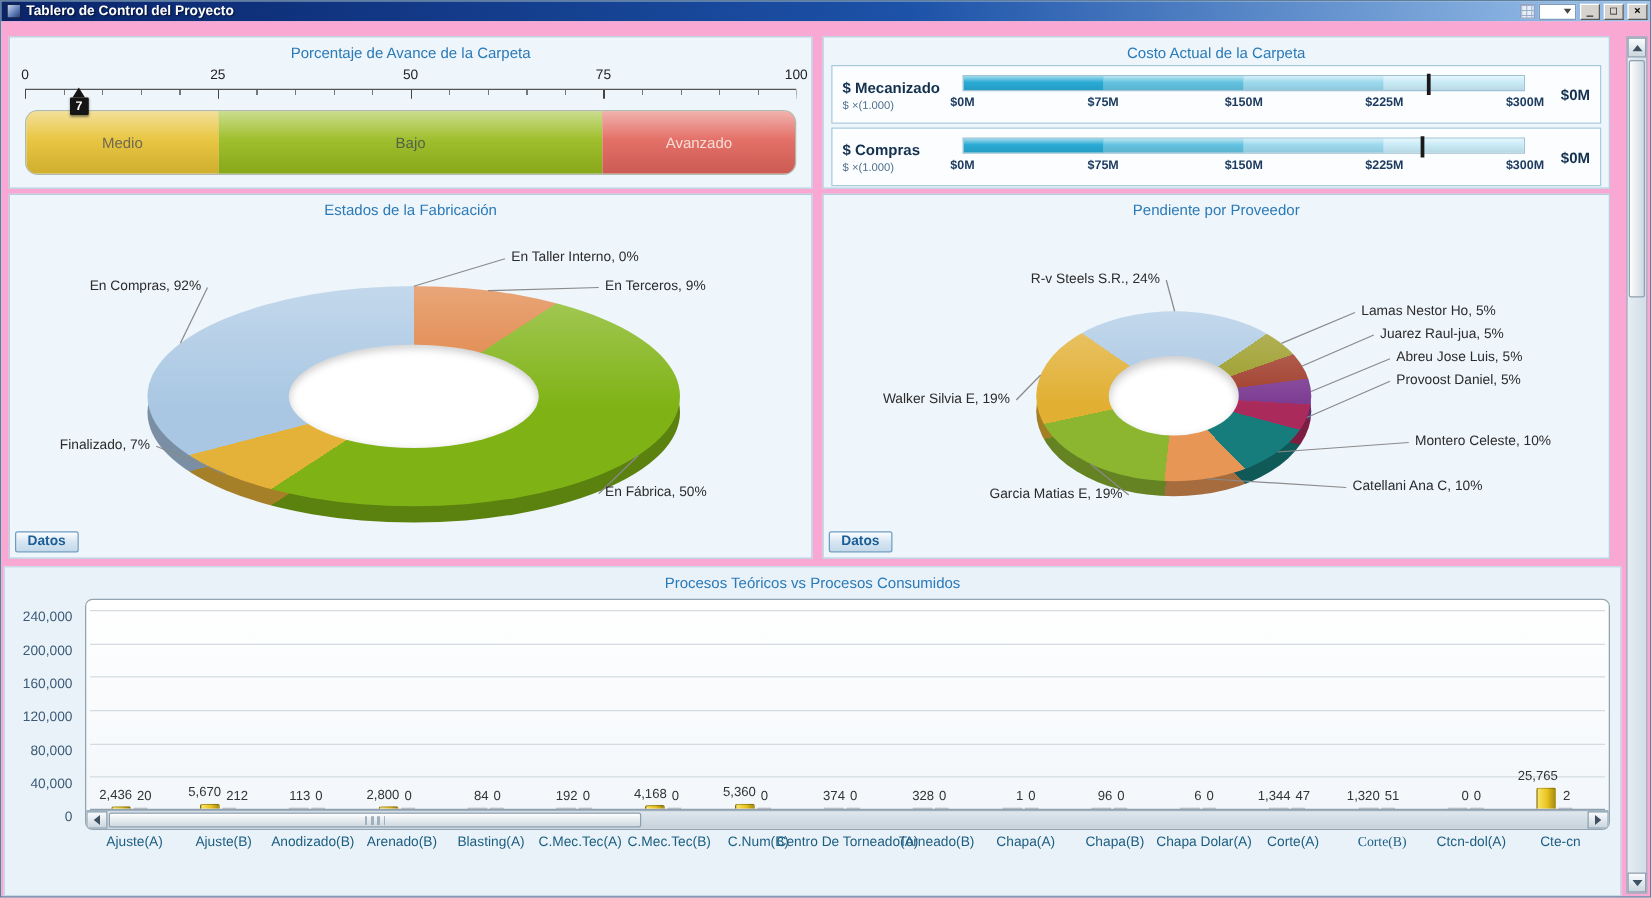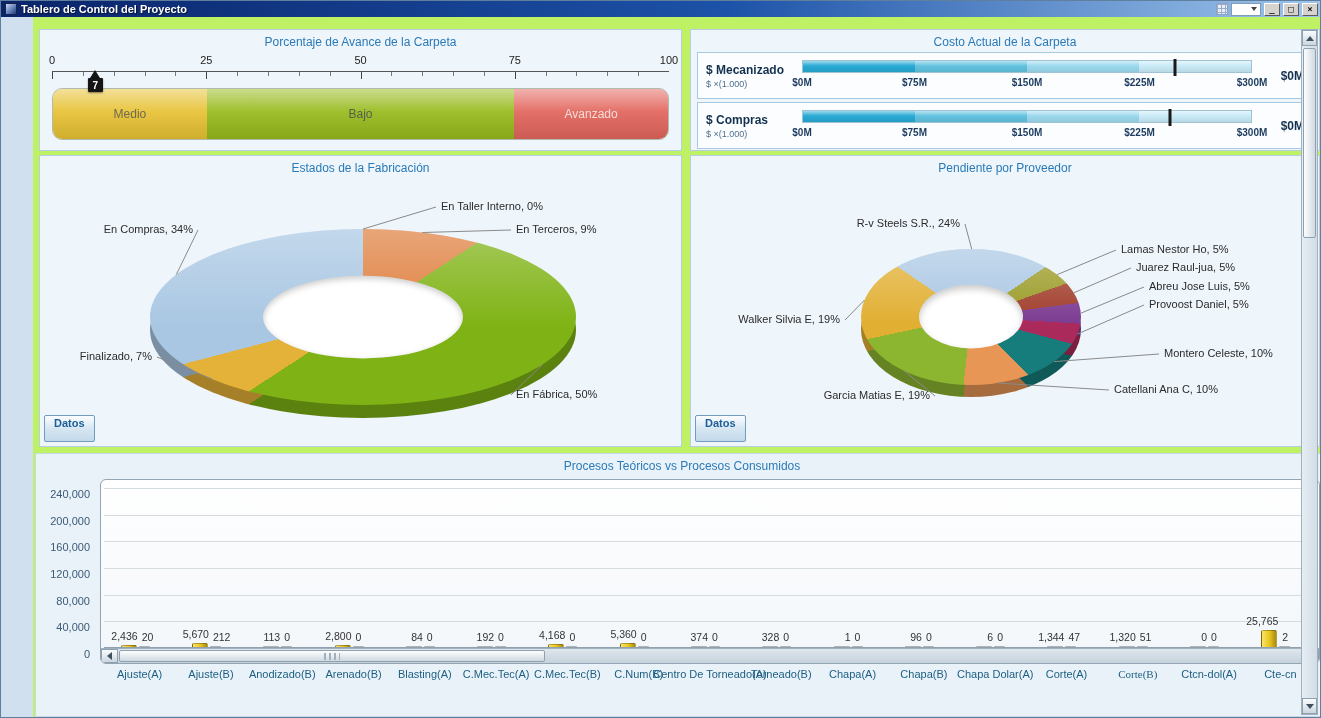--- a/index.html
+++ b/index.html
@@ -20,21 +20,21 @@
   .tb-dropdown { width:30px; height:13px; background:#fff; border:1px solid #7f9db9;
                  display:flex; align-items:center; justify-content:flex-end; cursor:pointer; }
   .chev { width:0; height:0; border-left:3px solid transparent; border-right:3px solid transparent;
           border-top:4px solid #444; margin-right:3px; }
   .winbtn { width:16px; height:13px; background:#d6d3ce; border:1px solid;
             border-color:#fff #5a5a5a #5a5a5a #fff; font-size:9px; line-height:9px; font-weight:bold;
             color:#111; display:flex; align-items:center; justify-content:center; padding:0;
             font-family:"DejaVu Sans Mono", monospace; cursor:pointer; }
 
   
-  .content { position:absolute; left:0; right:0; top:16px; bottom:0; background:#bef264; overflow:hidden;margin-left:32px; }
+  .content { position:absolute; left:0; right:0; top:16px; bottom:0; background:#f9a8d4; overflow:hidden; }
   .panel { position:absolute; background:#eef5fb; border:1px solid #b7cede; overflow:hidden; }
   .panel-title { text-align:center; font-size:12px; color:#2a7ab8; margin-top:5px; white-space:nowrap; }
 
   .p-avance { left:6px;  top:12px;  width:643px; height:122px; }
   .p-costo  { left:657px; top:12px;  width:630px; height:122px; }
   .p-fab    { left:6px;  top:138px; width:643px; height:292px; }
   .p-prov   { left:657px; top:138px; width:630px; height:292px; }
   .p-proc   { left:2px;  top:436px; width:1294px; height:264px; background:#e9f2f9; border:1px solid #c6d9e6; }
 
   
@@ -84,21 +84,21 @@
   .donut-side { z-index:1; filter:brightness(.72); }
   .donut-face { z-index:2; }
   .donut-face::after { content:""; position:absolute; inset:0; border-radius:50%;
                        background:linear-gradient(rgba(255,255,255,.30),rgba(255,255,255,0) 55%); }
   .donut-hole { z-index:3; background:#fff; box-shadow:inset 0 6px 10px rgba(0,0,0,.22); }
   svg.callouts { position:absolute; inset:0; width:100%; height:100%; z-index:4; pointer-events:none; }
   .callouts line { stroke:#8a8a8a; stroke-width:1; }
   .callout-label { position:absolute; font-size:11px; color:#2b2b2b; white-space:nowrap; z-index:5; }
   .datos-btn { position:absolute; left:4px; bottom:4px; font-size:11px; font-weight:bold; color:#1b5e97;
                background:linear-gradient(#fbfdff,#d7e6f2 50%,#c3d9ea); border:1px solid #6f9cbf;
-               border-radius:2px; padding:1px 9px 12px; cursor:pointer; z-index:7;
+               border-radius:2px; padding:1px 9px 2px; cursor:pointer; z-index:7;
                font-family:"Liberation Sans", sans-serif; }
 
   
   .barwrap { position:relative; margin:2px 2px 0 2px; }
   .y-labels { position:absolute; left:0; top:15px; width:56px; height:170px; }
   .y-labels span { position:absolute; right:4px; font-size:11px; color:#3c5a76; white-space:nowrap; }
   .plot-frame { margin-left:62px; margin-right:6px; margin-top:6px; border:1px solid #93a5b2;
                 border-radius:6px; background:linear-gradient(#ffffff,#f2f6fa); overflow:hidden; }
   .plot { height:160px; margin:8px 3px 0 3px; position:relative; border-bottom:1px solid #90a0ae; }
   .gridline { position:absolute; left:0; right:0; height:1px; background:#d4dbe1; }
@@ -251,21 +251,21 @@
             <line x1="171.4" y1="222.2" x2="116" y2="200"></line>
             <line x1="135.3" y1="117.6" x2="157" y2="73"></line>
           </svg>
       <div class="donut-side" style="height: 426px; width: 426px; left: 109px; top: -40px; transform: scaleY(0.413146); background: conic-gradient(rgb(184, 184, 184) 0deg, rgb(184, 184, 184) 0deg, rgb(223, 127, 62) 0deg, rgb(223, 127, 62) 32.4deg, rgb(127, 179, 21) 32.4deg, rgb(127, 179, 21) 212.4deg, rgb(229, 178, 57) 212.4deg, rgb(229, 178, 57) 237.6deg, rgb(169, 199, 227) 237.6deg, rgb(169, 199, 227) 360deg);"></div>
           <div class="donut-face" style="height: 426px; width: 426px; left: 109px; top: -53px; transform: scaleY(0.413146); background: conic-gradient(rgb(184, 184, 184) 0deg, rgb(184, 184, 184) 0deg, rgb(223, 127, 62) 0deg, rgb(223, 127, 62) 32.4deg, rgb(127, 179, 21) 32.4deg, rgb(127, 179, 21) 212.4deg, rgb(229, 178, 57) 212.4deg, rgb(229, 178, 57) 237.6deg, rgb(169, 199, 227) 237.6deg, rgb(169, 199, 227) 360deg);"></div>
           <div class="donut-hole" style="height: 200.22px; width: 200.22px; left: 221.89px; top: 59.89px; transform: scaleY(0.413146);"></div>
           <div class="callout-label" style="top: 43px; left: 400px;">En Taller Interno, 0%</div>
           <div class="callout-label" style="top: 66px; left: 475px;">En Terceros, 9%</div>
           <div class="callout-label" style="top: 231px; left: 475px;">En Fábrica, 50%</div>
           <div class="callout-label" style="top: 193px; left: 0px; width: 111px; text-align: right;">Finalizado, 7%</div>
-          <div class="callout-label" style="top: 66px; left: 0px; width: 152px; text-align: right;">En Compras, 34%</div>
+          <div class="callout-label" style="top: 66px; left: 0px; width: 152px; text-align: right;">En Compras, 92%</div>
         </div>
       <button class="datos-btn">Datos</button>
     </div>
 
     <div class="panel p-prov">
       <div class="panel-title">Pendiente por Proveedor</div>
       <div class="donut" id="donut-prov">
         <svg class="callouts">
             <line x1="279.7" y1="92.0" x2="273" y2="67"></line>
             <line x1="365.1" y1="117.7" x2="424" y2="93"></line>

